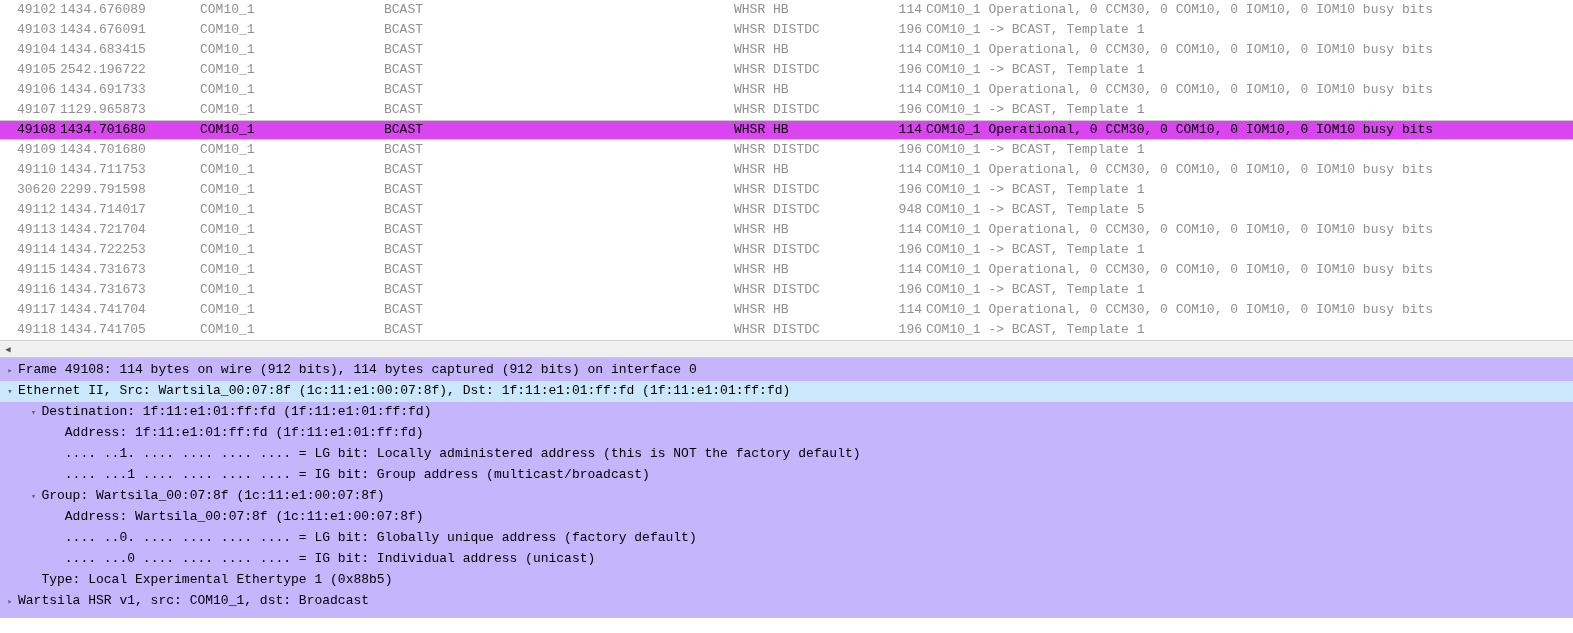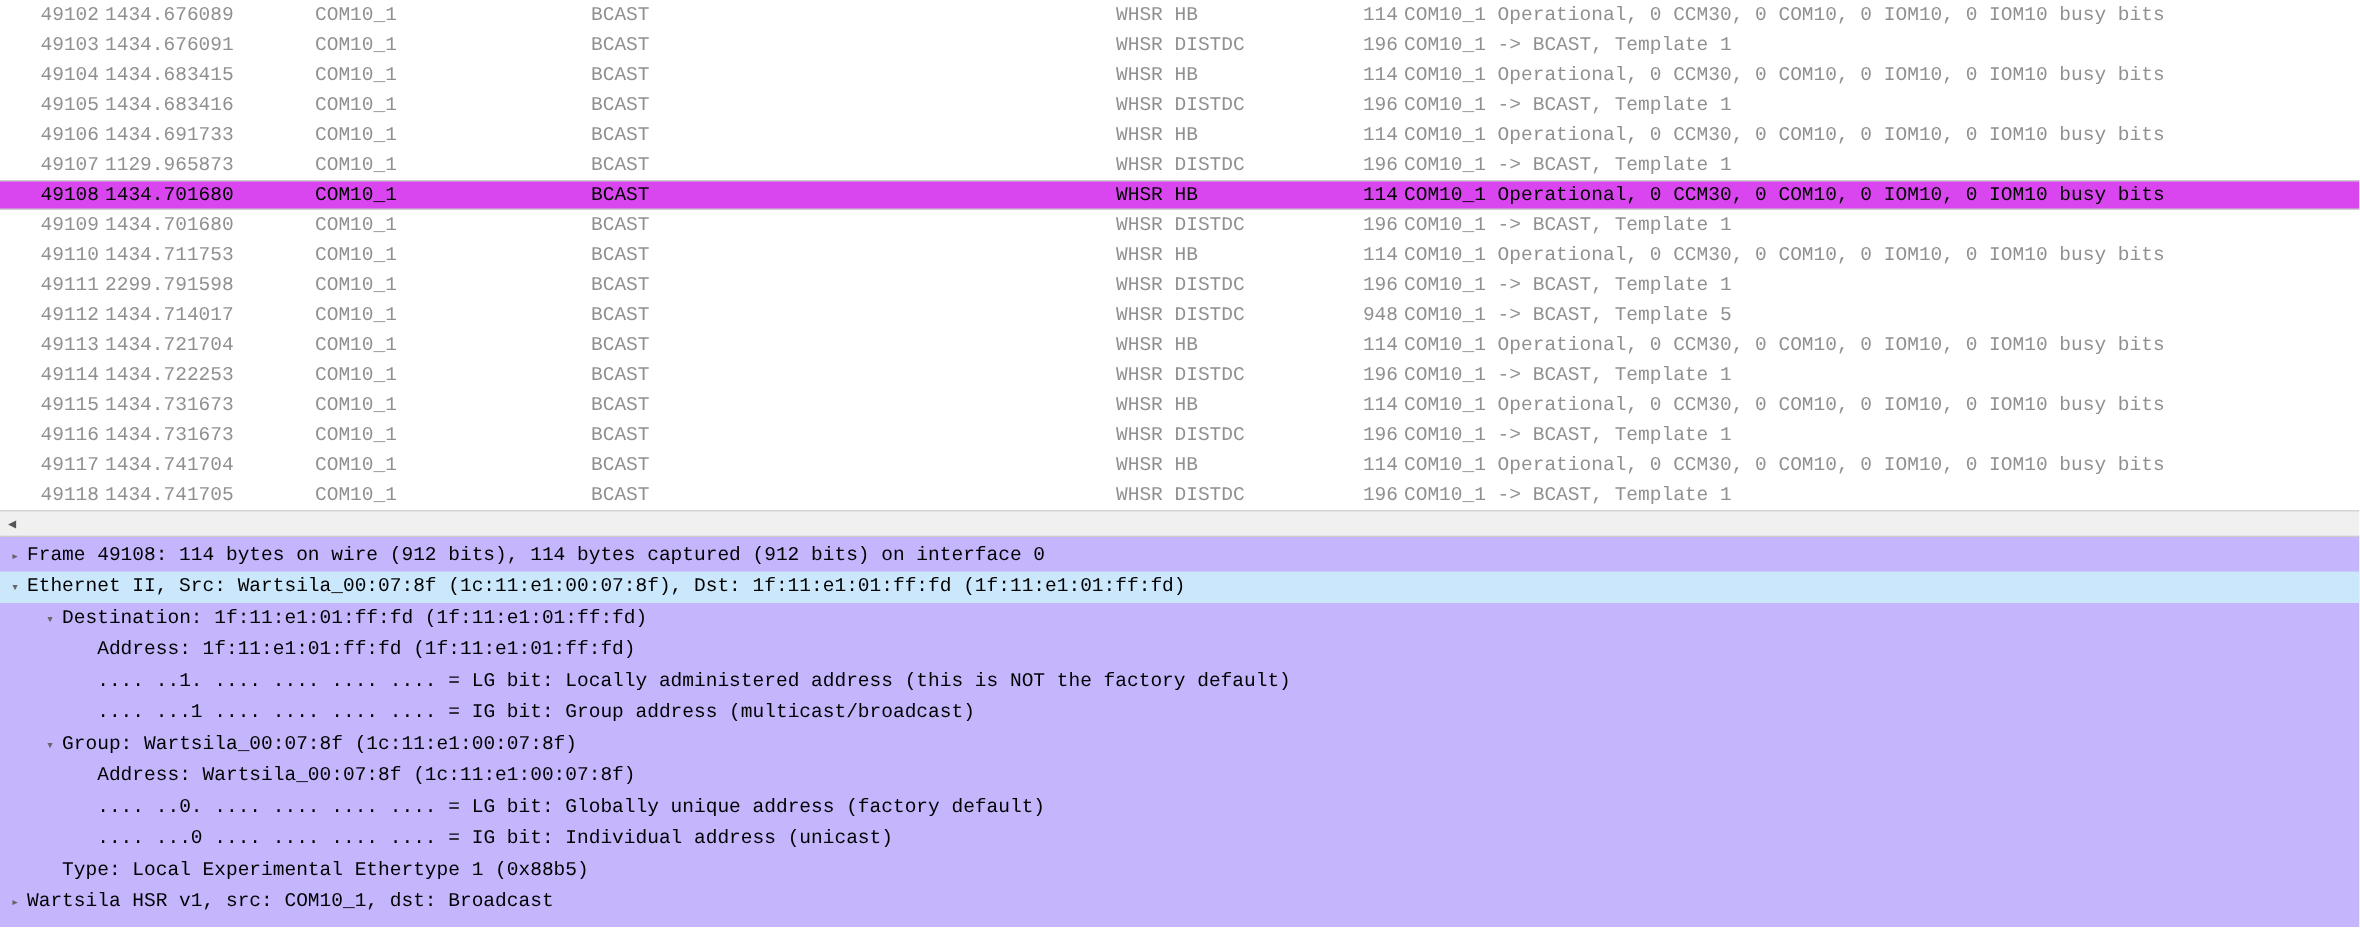--- a/index.html
+++ b/index.html
@@ -1,17 +1,17 @@
 <!DOCTYPE html>
 <html><head>
 <meta charset="utf-8">
 <style>
   html,body{margin:0;padding:0;font-family:Consolas,"Courier New",monospace;font-size:13px;color:#909090;background:#fff;overflow:hidden;}
   .packet-list{width:1573px;overflow:hidden;white-space:nowrap;}
-  .row{height:20px;line-height:20px;padding-left:16px;}
+  .row{height:20px;line-height:20px;padding-left:6px;}
   .row span{display:inline-block;vertical-align:top;}
   .c-no{width:50px;text-align:right;padding-right:4px;}
   .c-time{width:110px;}
   .c-src{width:184px;padding-left:30px;}
   .c-dst{width:350px;}
   .c-proto{width:158px;}
   .c-len{width:30px;text-align:right;padding-right:4px;}
   .c-info{}
   .row.sel{background:#d946ef;color:#000;border-top:1px solid #ccc;border-bottom:1px solid #ccc;height:18px;line-height:18px;}
   .scrollbar{height:16px;background:#f0f0f0;border-top:1px solid #d4d4d4;position:relative;}
@@ -21,27 +21,27 @@
   .details .ln.sel{background:#cbe7fb;}
   .tw{display:inline-block;width:12px;text-align:center;color:#666;font-size:9px;margin-right:2px;}
 </style>
 </head>
 <body>
 
 <div class="packet-list" id="packet-list">
     <div class="row"><span class="c-no">49102</span><span class="c-time">1434.676089</span><span class="c-src">COM10_1</span><span class="c-dst">BCAST</span><span class="c-proto">WHSR HB</span><span class="c-len">114</span><span class="c-info">COM10_1 Operational, 0 CCM30, 0 COM10, 0 IOM10, 0 IOM10 busy bits</span></div>
     <div class="row"><span class="c-no">49103</span><span class="c-time">1434.676091</span><span class="c-src">COM10_1</span><span class="c-dst">BCAST</span><span class="c-proto">WHSR DISTDC</span><span class="c-len">196</span><span class="c-info">COM10_1 -&gt; BCAST, Template 1</span></div>
     <div class="row"><span class="c-no">49104</span><span class="c-time">1434.683415</span><span class="c-src">COM10_1</span><span class="c-dst">BCAST</span><span class="c-proto">WHSR HB</span><span class="c-len">114</span><span class="c-info">COM10_1 Operational, 0 CCM30, 0 COM10, 0 IOM10, 0 IOM10 busy bits</span></div>
-    <div class="row"><span class="c-no">49105</span><span class="c-time">1434.683416</span><span class="c-src">COM10_1</span><span class="c-dst">BCAST</span><span class="c-proto">WHSR DISTDC</span><span class="c-len">196</span><span class="c-info">COM10_1 -&gt; BCAST, Template 1</span></div>
+    <div class="row"><span class="c-no">49105</span><span class="c-time">2542.196722</span><span class="c-src">COM10_1</span><span class="c-dst">BCAST</span><span class="c-proto">WHSR DISTDC</span><span class="c-len">196</span><span class="c-info">COM10_1 -&gt; BCAST, Template 1</span></div>
     <div class="row"><span class="c-no">49106</span><span class="c-time">1434.691733</span><span class="c-src">COM10_1</span><span class="c-dst">BCAST</span><span class="c-proto">WHSR HB</span><span class="c-len">114</span><span class="c-info">COM10_1 Operational, 0 CCM30, 0 COM10, 0 IOM10, 0 IOM10 busy bits</span></div>
     <div class="row"><span class="c-no">49107</span><span class="c-time">1129.965873</span><span class="c-src">COM10_1</span><span class="c-dst">BCAST</span><span class="c-proto">WHSR DISTDC</span><span class="c-len">196</span><span class="c-info">COM10_1 -&gt; BCAST, Template 1</span></div>
     <div class="row sel"><span class="c-no">49108</span><span class="c-time">1434.701680</span><span class="c-src">COM10_1</span><span class="c-dst">BCAST</span><span class="c-proto">WHSR HB</span><span class="c-len">114</span><span class="c-info">COM10_1 Operational, 0 CCM30, 0 COM10, 0 IOM10, 0 IOM10 busy bits</span></div>
     <div class="row"><span class="c-no">49109</span><span class="c-time">1434.701680</span><span class="c-src">COM10_1</span><span class="c-dst">BCAST</span><span class="c-proto">WHSR DISTDC</span><span class="c-len">196</span><span class="c-info">COM10_1 -&gt; BCAST, Template 1</span></div>
     <div class="row"><span class="c-no">49110</span><span class="c-time">1434.711753</span><span class="c-src">COM10_1</span><span class="c-dst">BCAST</span><span class="c-proto">WHSR HB</span><span class="c-len">114</span><span class="c-info">COM10_1 Operational, 0 CCM30, 0 COM10, 0 IOM10, 0 IOM10 busy bits</span></div>
-    <div class="row"><span class="c-no">49111</span><span class="c-time">2299.791598</span><span class="c-src">COM10_1</span><span class="c-dst">BCAST</span><span class="c-proto">WHSR DISTDC</span><span class="c-len">196</span><span class="c-info">COM10_1 -&gt; BCAST, Template 1</span></div>
+    <div class="row"><span class="c-no">30620</span><span class="c-time">2299.791598</span><span class="c-src">COM10_1</span><span class="c-dst">BCAST</span><span class="c-proto">WHSR DISTDC</span><span class="c-len">196</span><span class="c-info">COM10_1 -&gt; BCAST, Template 1</span></div>
     <div class="row"><span class="c-no">49112</span><span class="c-time">1434.714017</span><span class="c-src">COM10_1</span><span class="c-dst">BCAST</span><span class="c-proto">WHSR DISTDC</span><span class="c-len">948</span><span class="c-info">COM10_1 -&gt; BCAST, Template 5</span></div>
     <div class="row"><span class="c-no">49113</span><span class="c-time">1434.721704</span><span class="c-src">COM10_1</span><span class="c-dst">BCAST</span><span class="c-proto">WHSR HB</span><span class="c-len">114</span><span class="c-info">COM10_1 Operational, 0 CCM30, 0 COM10, 0 IOM10, 0 IOM10 busy bits</span></div>
     <div class="row"><span class="c-no">49114</span><span class="c-time">1434.722253</span><span class="c-src">COM10_1</span><span class="c-dst">BCAST</span><span class="c-proto">WHSR DISTDC</span><span class="c-len">196</span><span class="c-info">COM10_1 -&gt; BCAST, Template 1</span></div>
     <div class="row"><span class="c-no">49115</span><span class="c-time">1434.731673</span><span class="c-src">COM10_1</span><span class="c-dst">BCAST</span><span class="c-proto">WHSR HB</span><span class="c-len">114</span><span class="c-info">COM10_1 Operational, 0 CCM30, 0 COM10, 0 IOM10, 0 IOM10 busy bits</span></div>
     <div class="row"><span class="c-no">49116</span><span class="c-time">1434.731673</span><span class="c-src">COM10_1</span><span class="c-dst">BCAST</span><span class="c-proto">WHSR DISTDC</span><span class="c-len">196</span><span class="c-info">COM10_1 -&gt; BCAST, Template 1</span></div>
     <div class="row"><span class="c-no">49117</span><span class="c-time">1434.741704</span><span class="c-src">COM10_1</span><span class="c-dst">BCAST</span><span class="c-proto">WHSR HB</span><span class="c-len">114</span><span class="c-info">COM10_1 Operational, 0 CCM30, 0 COM10, 0 IOM10, 0 IOM10 busy bits</span></div>
     <div class="row"><span class="c-no">49118</span><span class="c-time">1434.741705</span><span class="c-src">COM10_1</span><span class="c-dst">BCAST</span><span class="c-proto">WHSR DISTDC</span><span class="c-len">196</span><span class="c-info">COM10_1 -&gt; BCAST, Template 1</span></div>
   </div>
 
 <div class="scrollbar">

